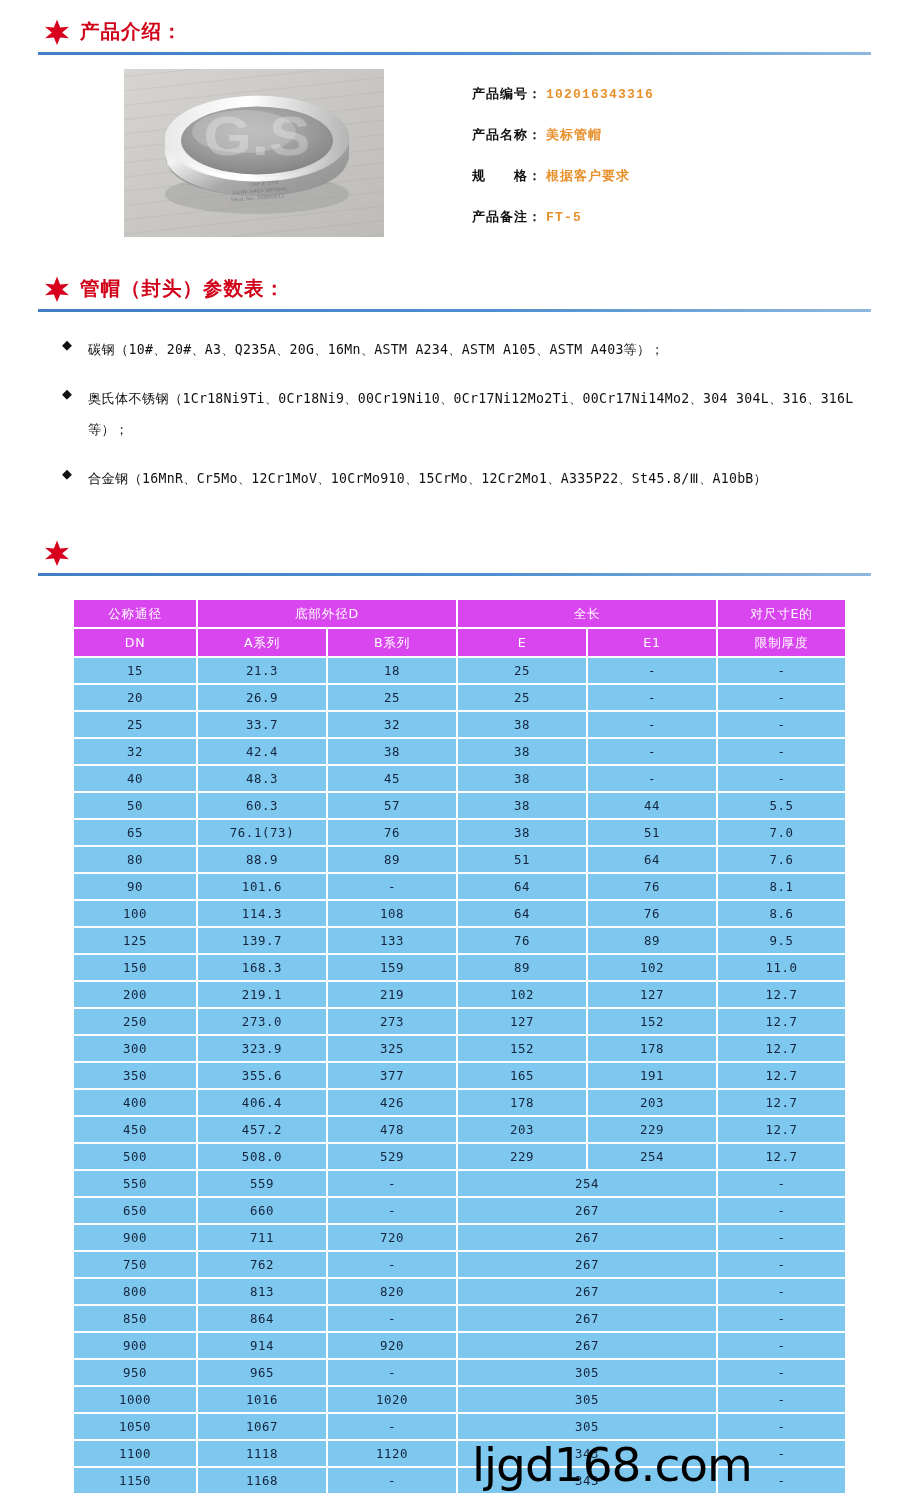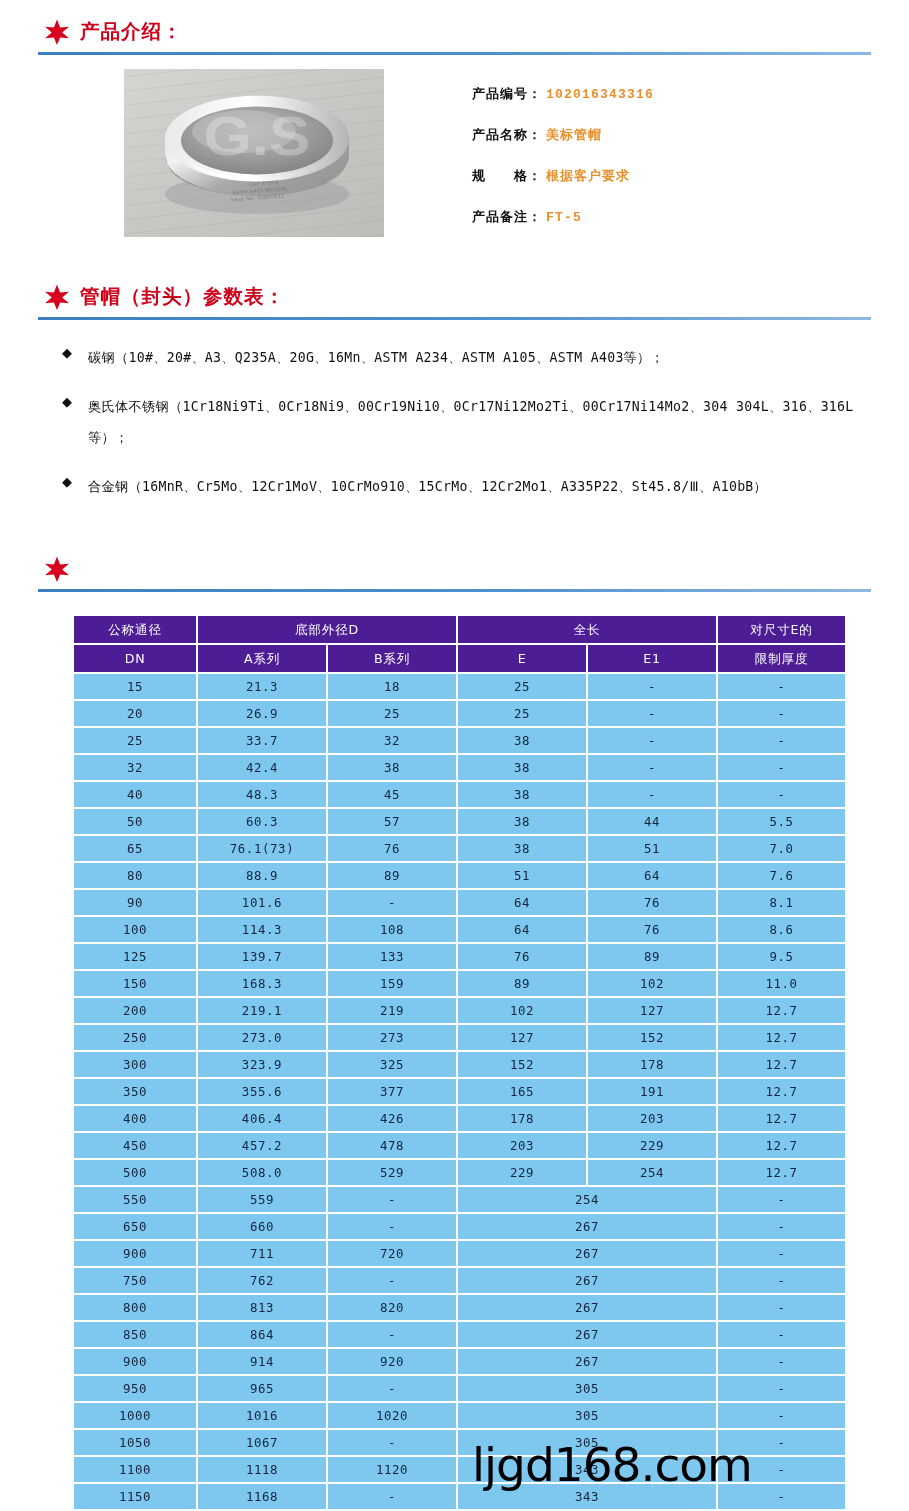--- a/index.html
+++ b/index.html
@@ -9,21 +9,21 @@
     height: 1511px;
     background: #ffffff;
     font-family: "Liberation Sans", "DejaVu Sans", sans-serif;
     color: #1a1a1a;
     position: relative;
     overflow: hidden;
   }
 
   
   .section {
-    padding: 12px 38px;
+    padding: 4px 38px;
   }
   .sec-head {
     display: flex;
     align-items: center;
     gap: 10px;
     padding-left: 6px;
   }
   .star {
     width: 26px;
     height: 26px;
@@ -135,21 +135,21 @@
     font-size: 12.4px;
     text-align: center;
     height: 25px;
     line-height: 25px;
     padding: 0;
     letter-spacing: 0.6px;
     border: 0;
     font-weight: normal;
   }
   table.spec thead th {
-    background: #4c1d95;
+    background: #d946ef;
     color: #ffffff;
     font-family: "DejaVu Sans", "Liberation Sans", sans-serif;
     font-size: 12.6px;
     font-weight: normal;
     letter-spacing: 0.8px;
     height: 27px;
     line-height: 27px;
   }
   .col-dn    { width: 122px; }
   .col-a     { width: 128px; }

